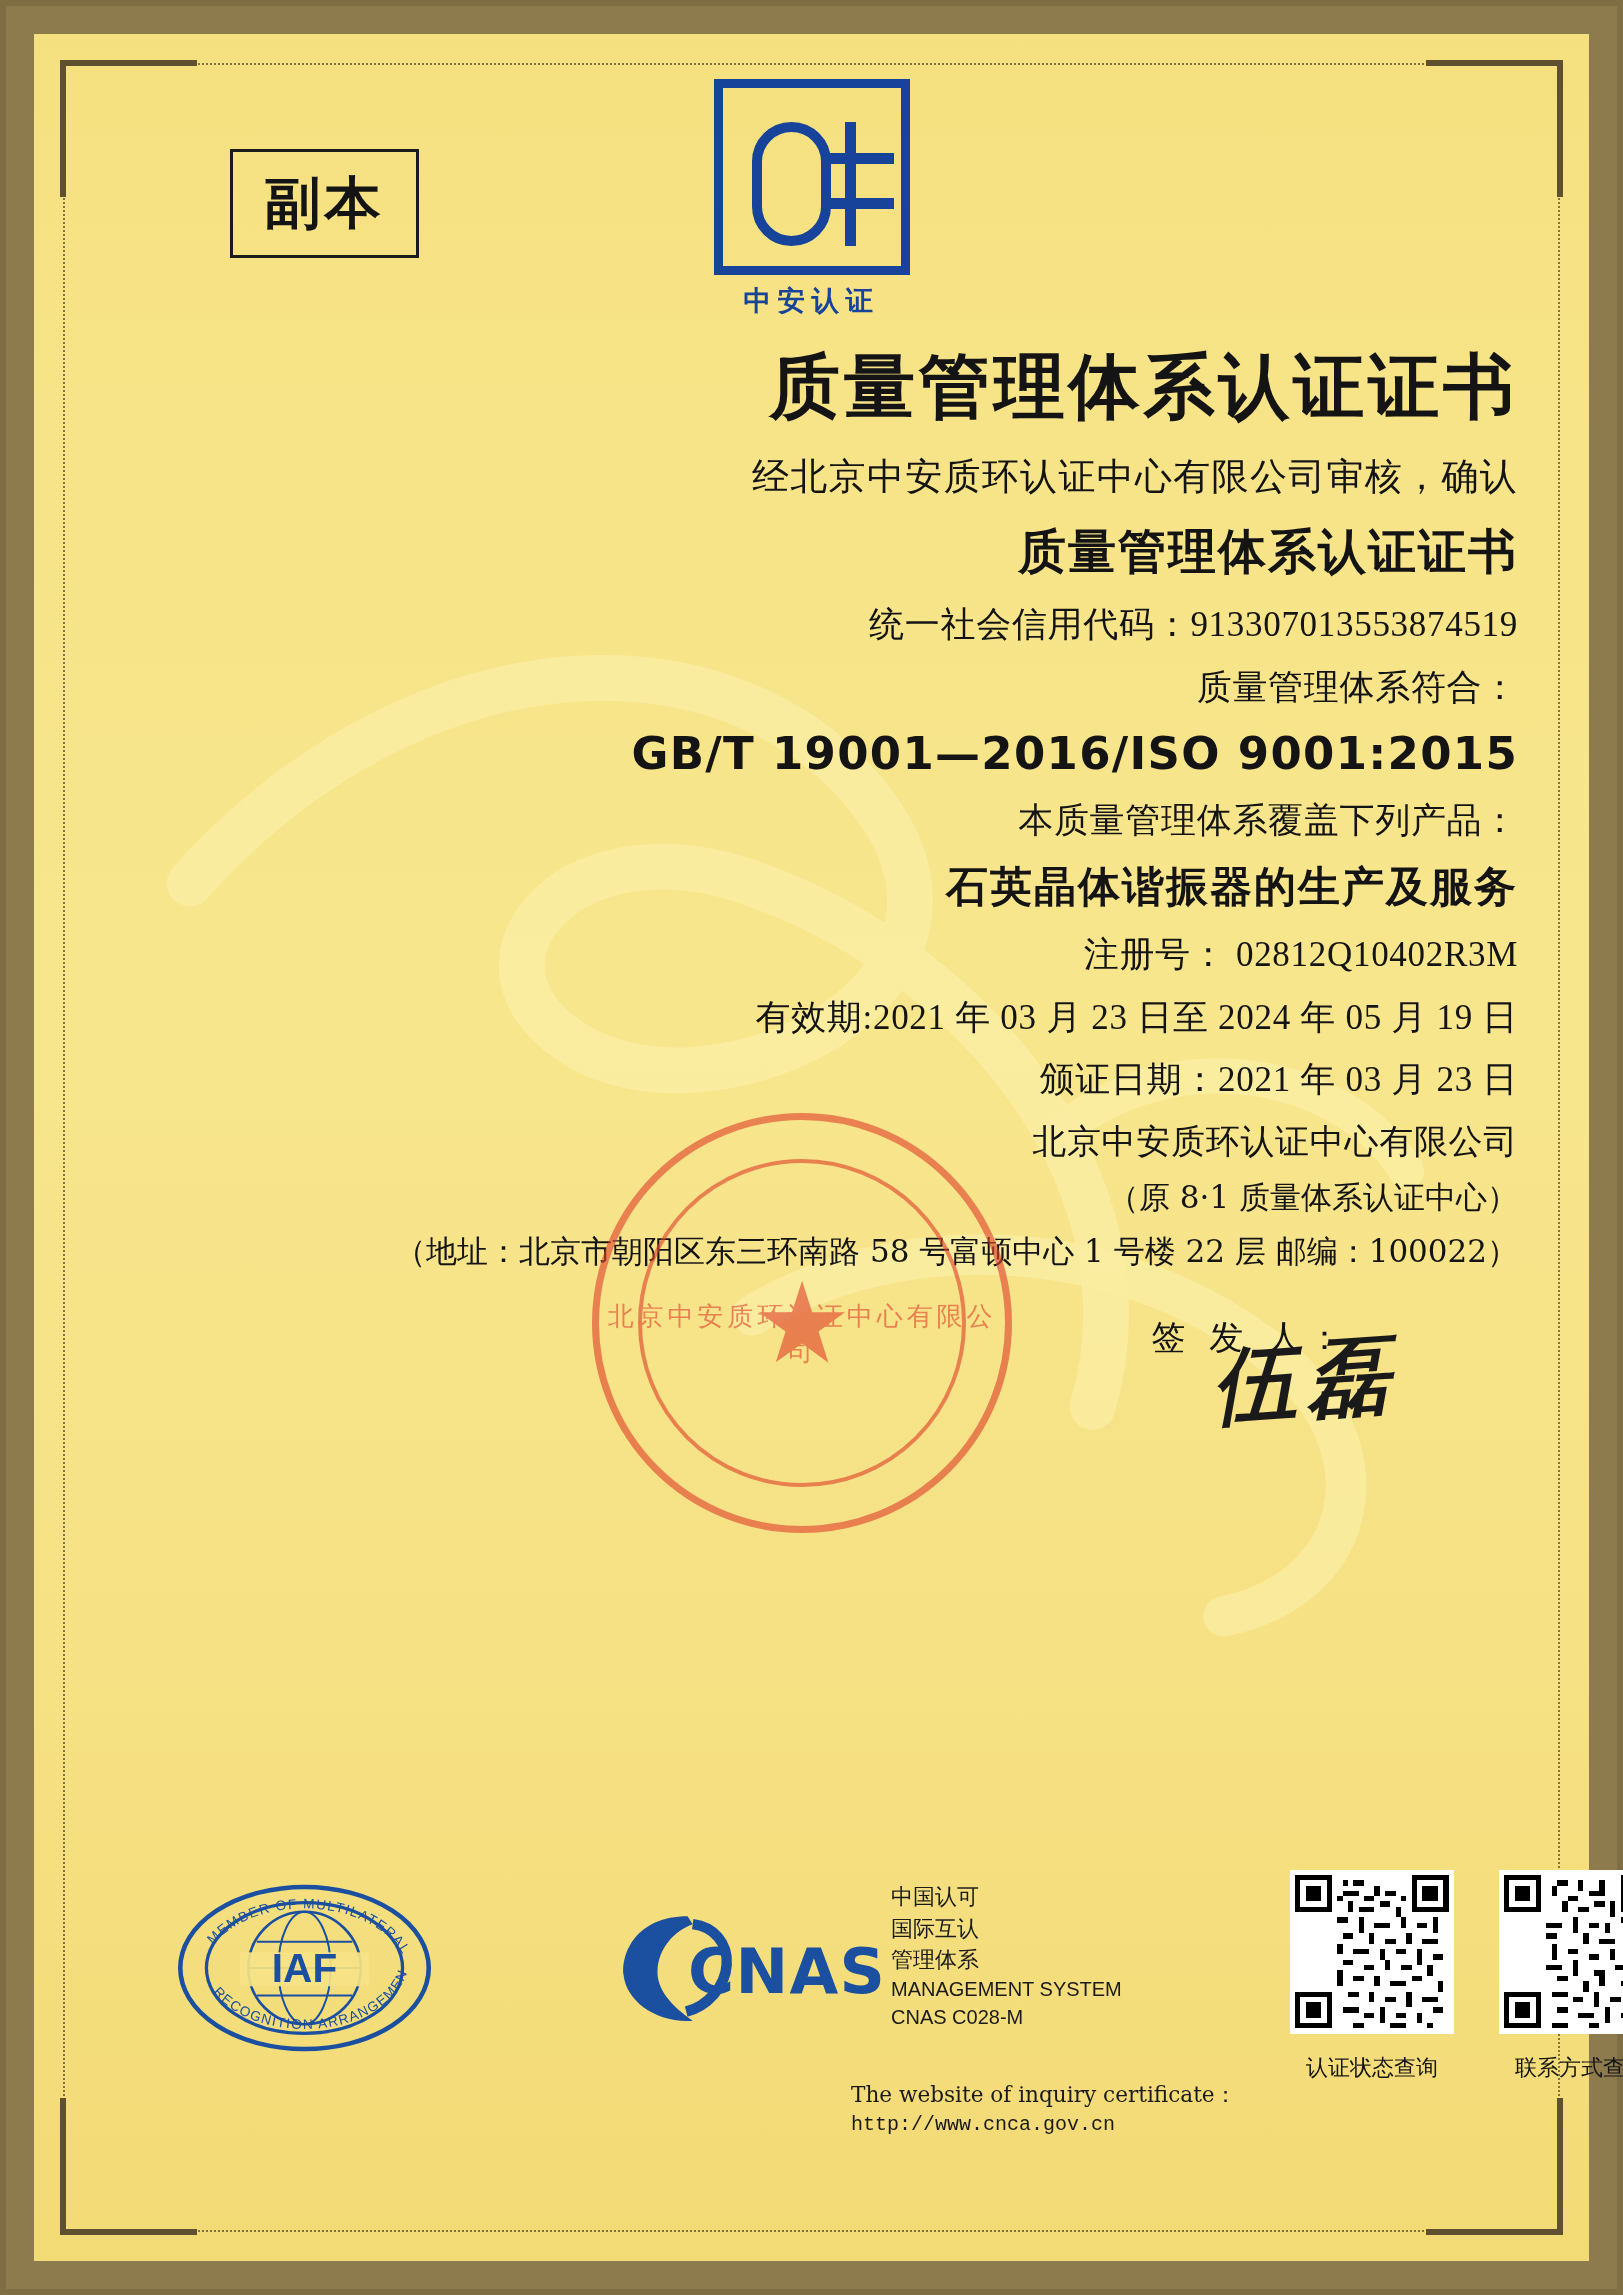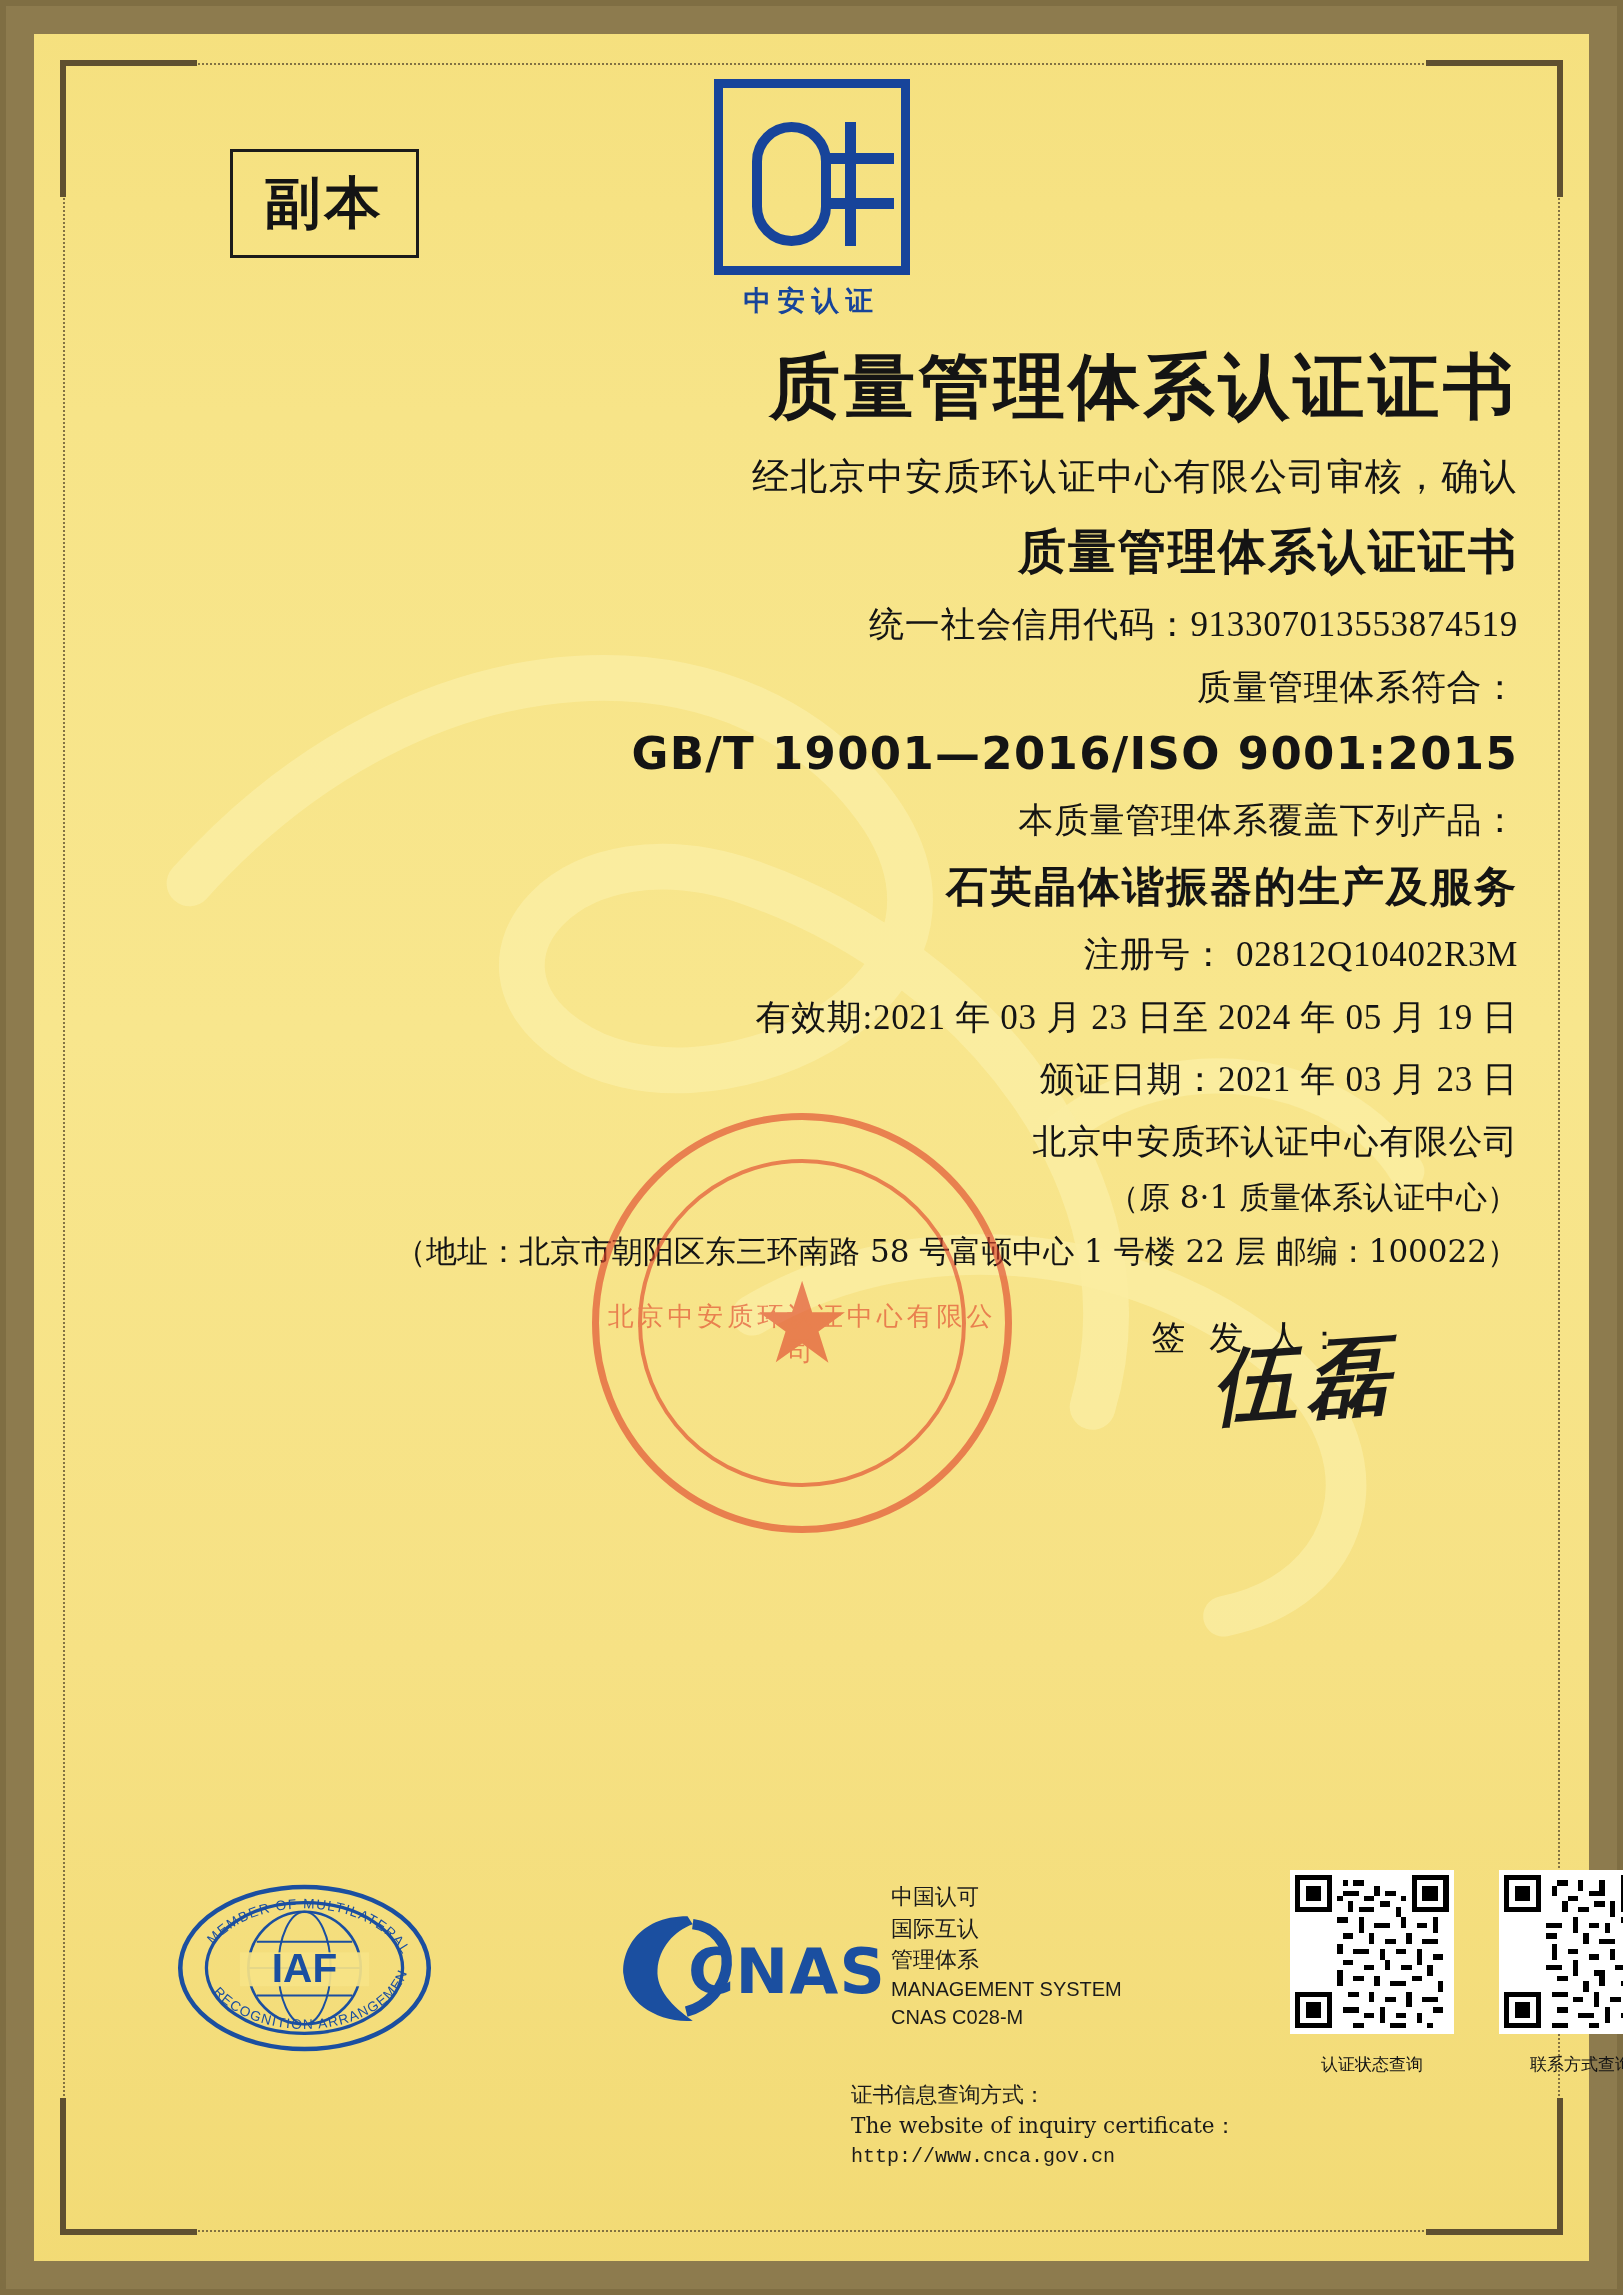--- a/index.html
+++ b/index.html
@@ -189,21 +189,21 @@
   .inquiry .en{font-family:"Liberation Mono",monospace;font-size:20px;}
   .qr{
     position:absolute;top:6.5px;width:164px;height:164px;background:#fff;
     padding:5.2px;box-sizing:border-box;
   }
   .qr1{left:1139px;}
   .qr2{left:1348px;}
   .qrlabel{
     position:absolute;top:190px;width:174px;text-align:center;
     font-family:"DejaVu Serif","Liberation Serif",serif;
-    font-size:17px;color:#141414;
+    font-size:22px;color:#141414;
   }
   .qrlabel1{left:1134px;}
   .qrlabel2{left:1343px;}
   .qr svg{display:block;width:100%;height:100%;}
 </style>
 </head>
 <body>
 
 <div class="page">
 
@@ -306,21 +306,20 @@
 
     <div class="acc-text">
       <div>中国认可</div>
       <div>国际互认</div>
       <div>管理体系</div>
       <div class="en">MANAGEMENT SYSTEM</div>
       <div class="en">CNAS C028-M</div>
     </div>
 
     <div class="inquiry">
-      <div>证书信息查询方式：</div>
       <div>The website of inquiry certificate：</div>
       <div class="en">http://www.cnca.gov.cn</div>
     </div>
 
     <div class="qr qr1">
       <svg viewBox="0 0 29 29" shape-rendering="crispEdges">
         <rect width="29" height="29" fill="#fff"></rect>
         <g fill="#000">
           <rect x="0" y="0" width="7" height="1"></rect>
             <rect x="0" y="6" width="7" height="1"></rect>

